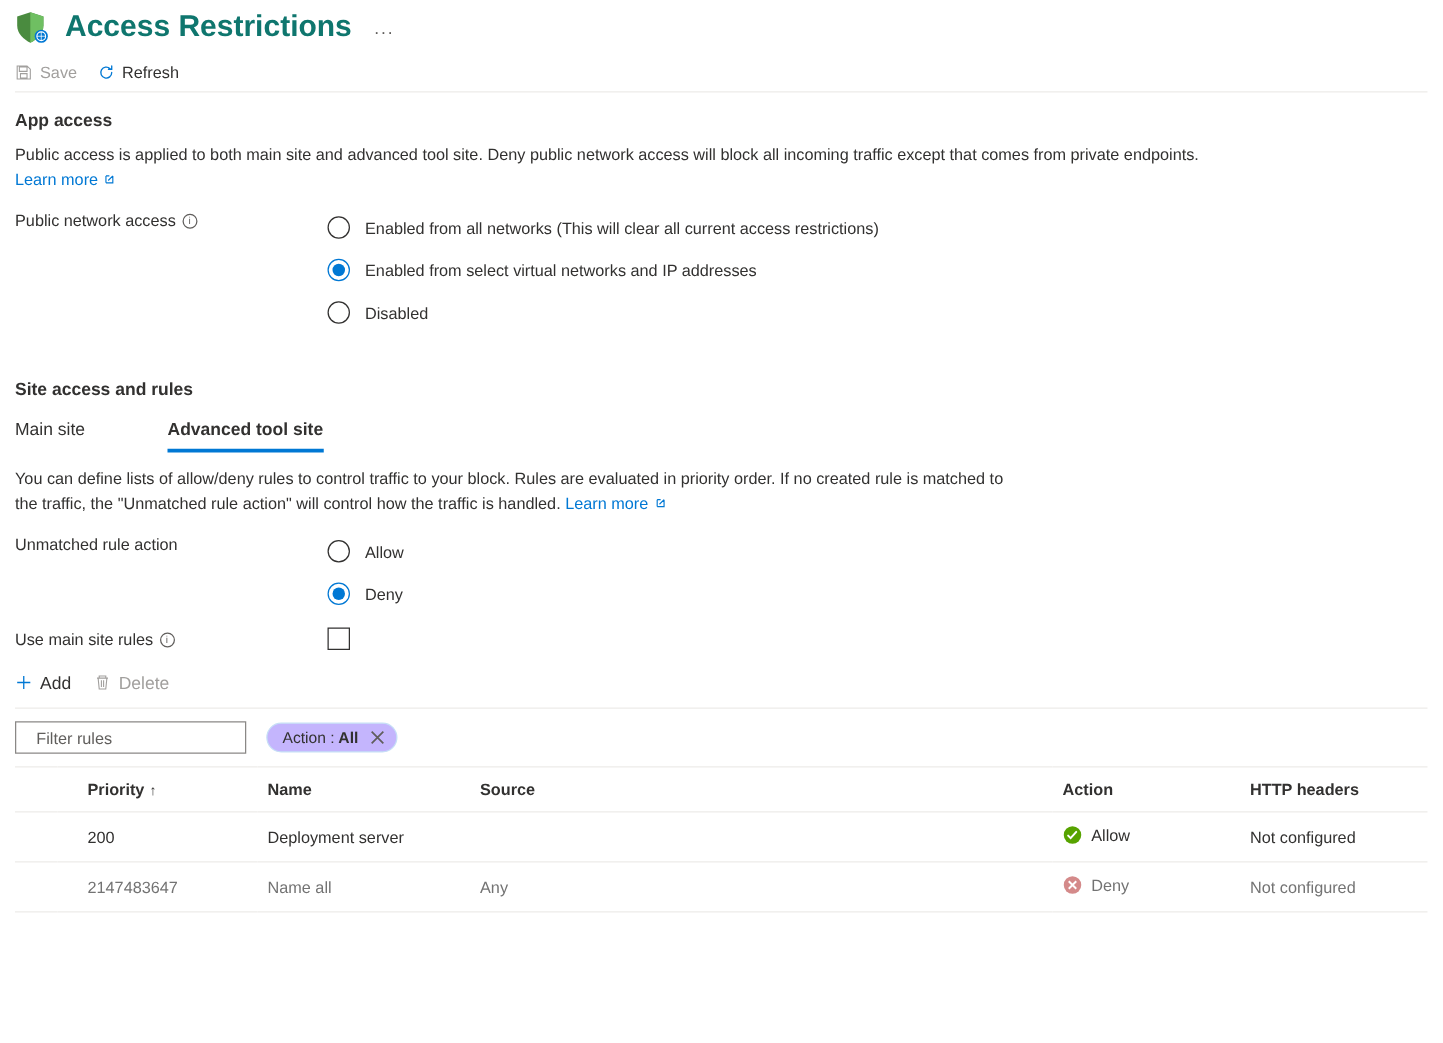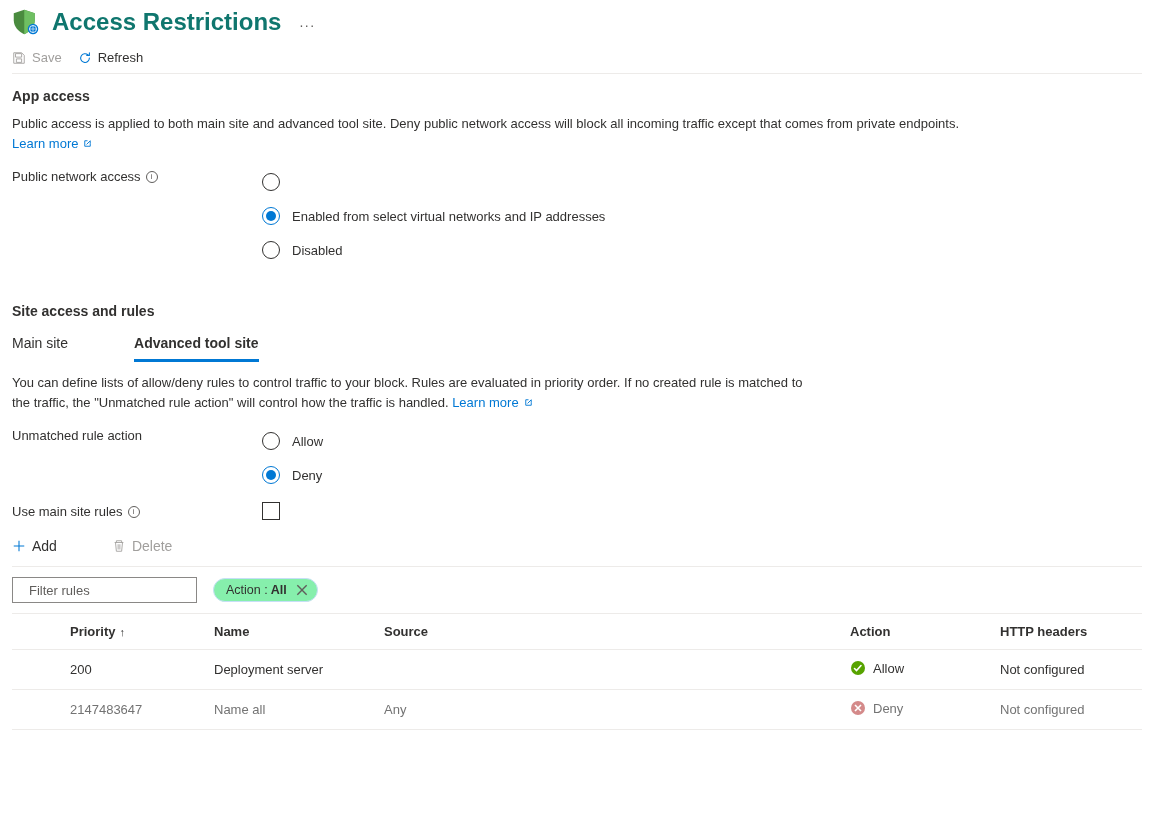--- a/index.html
+++ b/index.html
@@ -158,21 +158,20 @@
     font-weight: 600;
     border-bottom: 3px solid #0078d4;
     margin-bottom: -1px;
   }
 
   .rules-toolbar {
     display: flex;
     align-items: flex-end;
     padding: 10px 0 12px 0;
     border-bottom: 1px solid #edebe9;
-    gap: 37px;
   }
   .action-btn {
     display: inline-flex;
     align-items: center;
     margin-right: 18px;
     font-size: 14px;
     color: #323130;
     cursor: pointer;
   }
   .action-btn.disabled { color: #a19f9d; cursor: default; }
@@ -203,21 +202,21 @@
     background: transparent;
     font-family: inherit;
   }
   .filter-input input::placeholder { color: #605e5c; }
   .pill {
     display: inline-flex;
     align-items: center;
     height: 24px;
     padding: 0 8px 0 12px;
     margin-left: 16px;
-    background: #86efac;
+    background: #c4b5fd;
     border: 1px solid #c6dff6;
     border-radius: 12px;
     font-size: 12.5px;
     color: #323130;
   }
   .pill b { margin-left: 3px; }
   .pill-x {
     margin-left: 8px;
     width: 14px;
     height: 14px;
@@ -314,20 +313,21 @@
   </div>
 
   <div class="field-row">
     <div class="field-label">
       <span>Public network access</span>
       <span class="info-icon">i</span>
     </div>
     <div class="field-control">
       <div class="radio-opt">
         <span class="radio"></span>
+        <span>Enabled from all networks (This will clear all current access restrictions)</span>
       </div>
       <div class="radio-opt">
         <span class="radio selected"></span>
         <span>Enabled from select virtual networks and IP addresses</span>
       </div>
       <div class="radio-opt">
         <span class="radio"></span>
         <span>Disabled</span>
       </div>
     </div>

